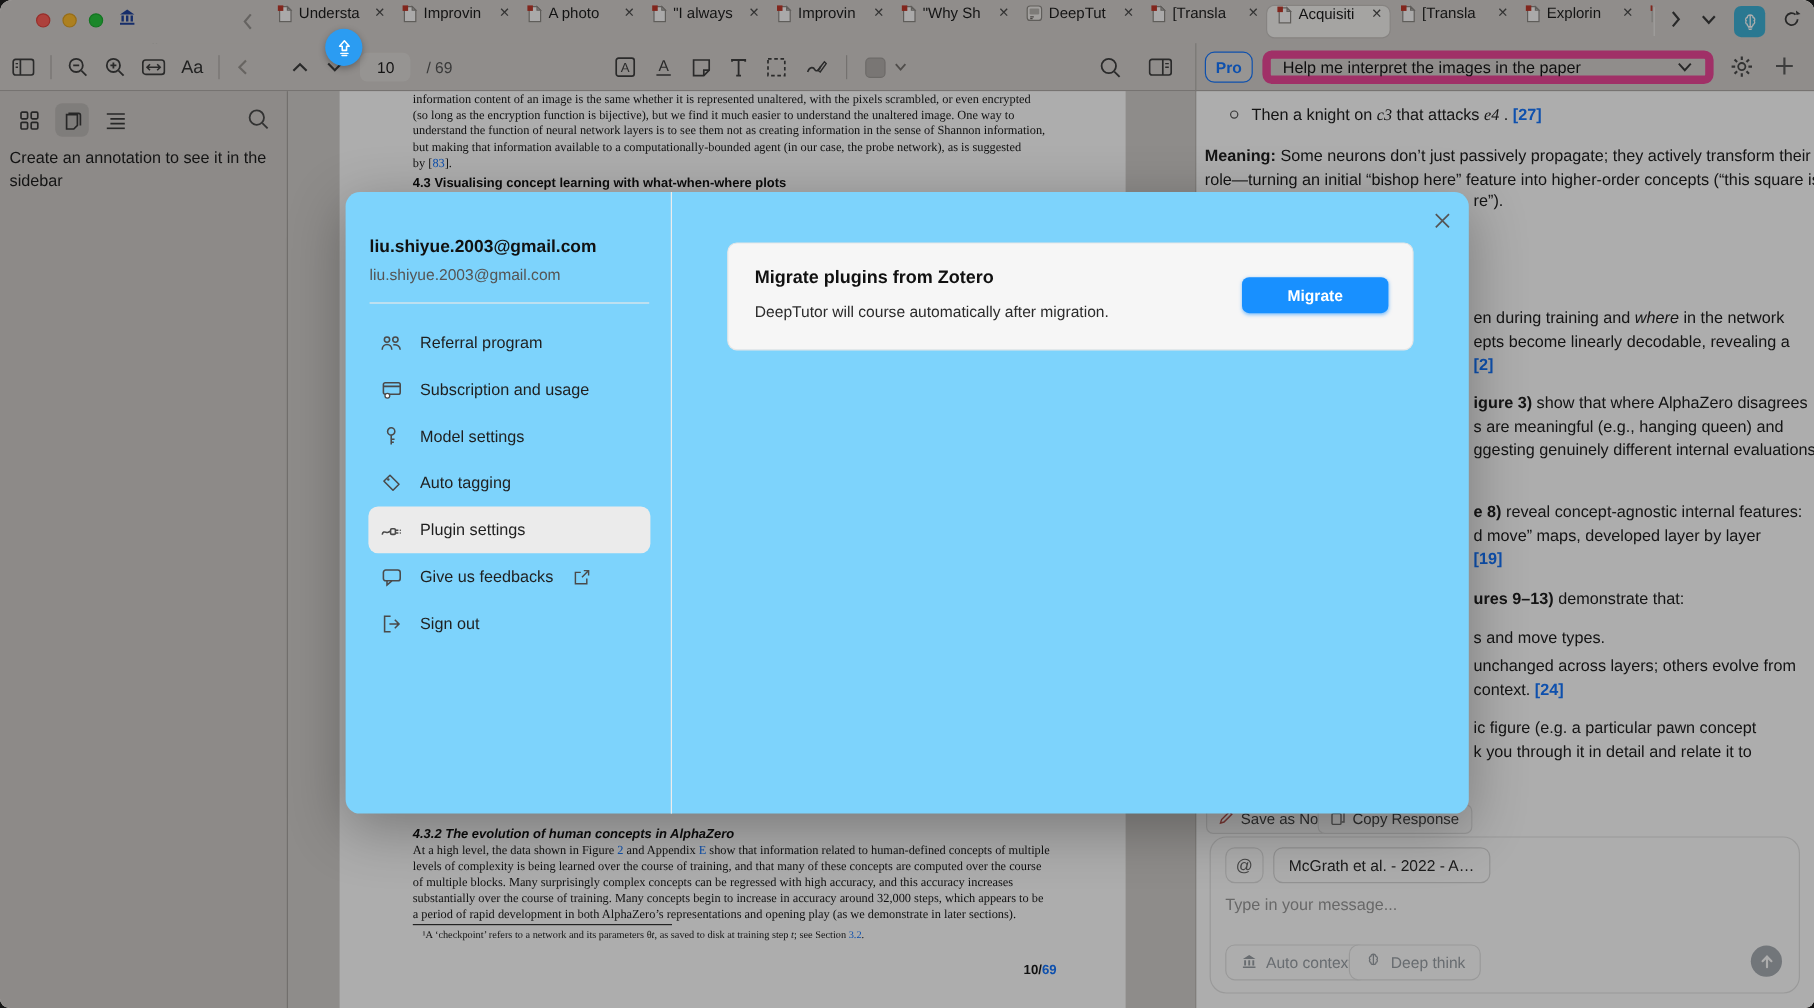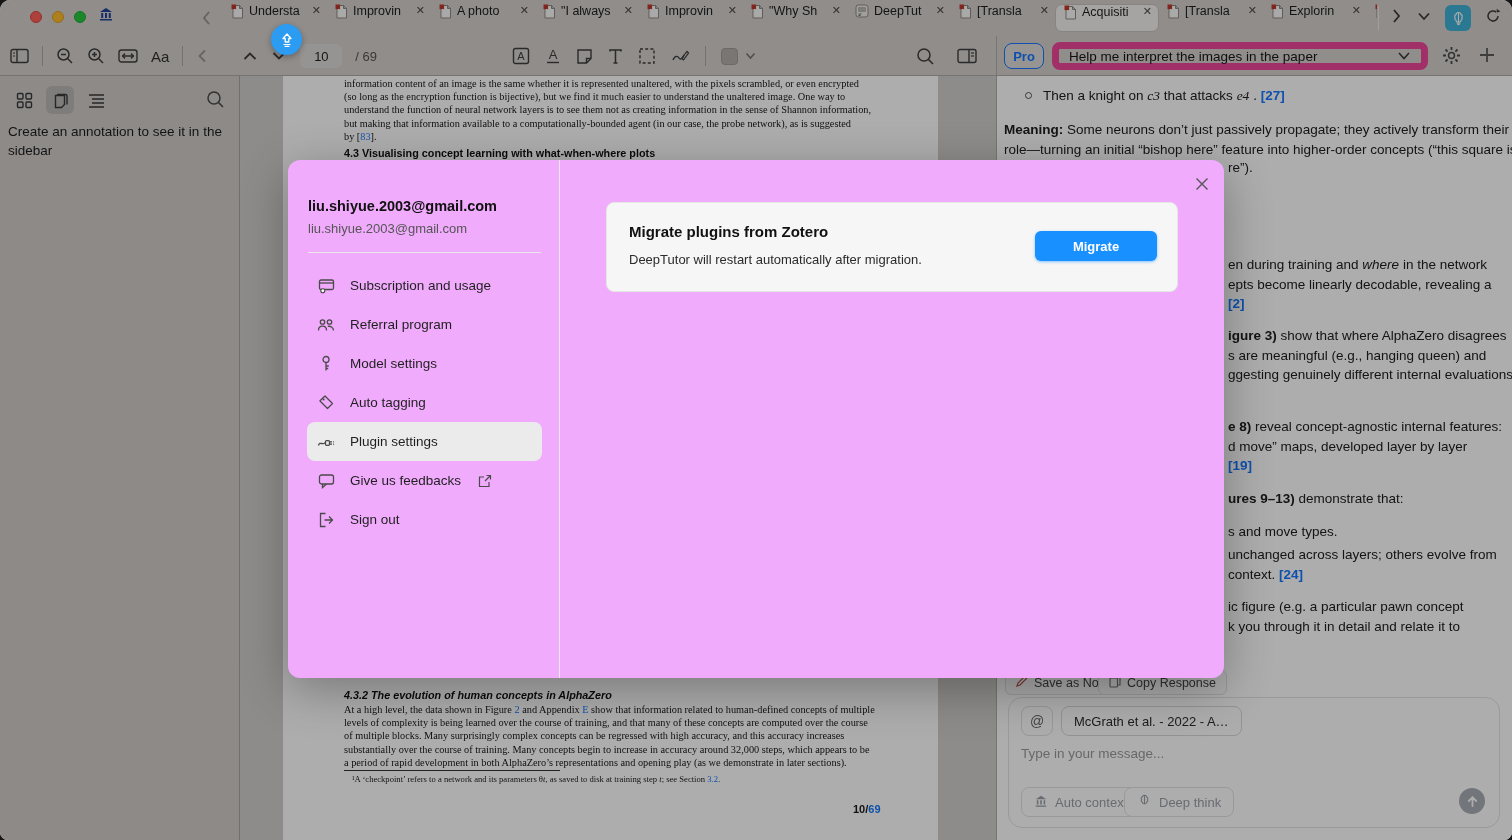--- a/index.html
+++ b/index.html
@@ -89,21 +89,21 @@
   #msg-input { position:absolute; left:12px; top:48px; width:460px; border:none; outline:none; font-size:13.5px; color:#333; font-family:"Liberation Sans",sans-serif; background:transparent; }
   #msg-input::placeholder { color:#9a9a9a; }
   .ftr-btn { position:absolute; top:89px; height:30px; display:flex; align-items:center; gap:7px; padding:0 12px; border:1px solid #e2e2e2; border-radius:8px; font-size:13px; color:#9aa0a6; background:#fff; }
   #auto-context-btn { left:12px; }
   #deep-think-btn { left:115px; }
   #send-btn { position:absolute; right:14px; top:90px; width:26px; height:26px; border-radius:50%; background:#a9aeb4; display:flex; align-items:center; justify-content:center; }
 
   
   #dim-overlay { position:absolute; inset:0; background:rgba(0,0,0,0.32); z-index:50; }
   #float-badge { position:absolute; left:271px; top:24px; width:31px; height:31px; border-radius:50%; background:#2b9cf2; z-index:70; display:flex; align-items:center; justify-content:center; box-shadow:0 2px 6px rgba(0,0,0,.3); }
-  #modal { position:absolute; left:288px; top:160px; width:936px; height:518px; background:#f0abfc; border-radius:12px; z-index:60; box-shadow:0 12px 48px rgba(0,0,0,.3); }
+  #modal { position:absolute; left:288px; top:160px; width:936px; height:518px; background:#7dd3fc; border-radius:12px; z-index:60; box-shadow:0 12px 48px rgba(0,0,0,.3); }
   #modal-left { position:absolute; left:0; top:0; width:272px; height:518px; border-right:1px solid #ececec; }
   #acct-name { position:absolute; left:20px; top:38px; font-size:14.5px; font-weight:bold; color:#111; }
   #acct-email { position:absolute; left:20px; top:61px; font-size:13px; color:#555; }
   #acct-rule { position:absolute; left:20px; top:92px; width:233px; height:1px; background:#e8e8e8; }
   #modal-menu { position:absolute; left:19px; top:106px; width:235px; }
   .menu-item { height:39px; display:flex; align-items:center; gap:15px; padding:0 10px; border-radius:8px; }
   .menu-item.sel { background:#ebebeb; }
   .menu-label { font-size:13.5px; color:#1f1f1f; }
   #modal-close { position:absolute; top:16px; right:14px; }
   #migrate-card { position:absolute; left:318px; top:42px; width:572px; height:90px; background:#f6f6f6; border:1px solid #e6e6e6; border-radius:8px; }
@@ -558,37 +558,37 @@
   </span>
 
   <div id="modal">
     <div id="modal-left">
       <div id="acct-name">liu.shiyue.2003@gmail.com</div>
       <div id="acct-email">liu.shiyue.2003@gmail.com</div>
       <div id="acct-rule"></div>
       <div id="modal-menu">
           <div class="menu-item">
             <span style="display: flex; width: 18px; justify-content: center;">
+              <svg width="18" height="16" viewBox="0 0 18 16">
+                <circle cx="5.5" cy="5" r="2.2" fill="none" stroke="#4a4a4a" stroke-width="1.3"></circle>
+                <circle cx="12.5" cy="5" r="2.2" fill="none" stroke="#4a4a4a" stroke-width="1.3"></circle>
+                <path d="M1.5 13.5 c0-3 2-4.4 4-4.4 s4 1.4 4 4.4 M10.8 9.4 c2.5-.6 5.7 1 5.7 4.1" fill="none" stroke="#4a4a4a" stroke-width="1.3"></path>
+              </svg>
+            </span>
+            <span class="menu-label">Referral program</span>
+          </div>
+          <div class="menu-item">
+            <span style="display: flex; width: 18px; justify-content: center;">
               <svg width="17" height="17" viewBox="0 0 17 17">
                 <rect x="1.5" y="3" width="14" height="9.5" rx="1.5" fill="none" stroke="#4a4a4a" stroke-width="1.3"></rect>
                 <line x1="1.5" y1="6" x2="15.5" y2="6" stroke="#4a4a4a" stroke-width="1.3"></line>
                 <circle cx="4.8" cy="13.8" r="2" fill="#fff" stroke="#4a4a4a" stroke-width="1.1"></circle>
               </svg>
             </span>
             <span class="menu-label">Subscription and usage</span>
-          </div>
-          <div class="menu-item">
-            <span style="display: flex; width: 18px; justify-content: center;">
-              <svg width="18" height="16" viewBox="0 0 18 16">
-                <circle cx="5.5" cy="5" r="2.2" fill="none" stroke="#4a4a4a" stroke-width="1.3"></circle>
-                <circle cx="12.5" cy="5" r="2.2" fill="none" stroke="#4a4a4a" stroke-width="1.3"></circle>
-                <path d="M1.5 13.5 c0-3 2-4.4 4-4.4 s4 1.4 4 4.4 M10.8 9.4 c2.5-.6 5.7 1 5.7 4.1" fill="none" stroke="#4a4a4a" stroke-width="1.3"></path>
-              </svg>
-            </span>
-            <span class="menu-label">Referral program</span>
           </div>
           <div class="menu-item">
             <span style="display: flex; width: 18px; justify-content: center;">
               <svg width="14" height="17" viewBox="0 0 14 17">
                 <circle cx="7" cy="4.5" r="3" fill="none" stroke="#4a4a4a" stroke-width="1.3"></circle>
                 <path d="M7 7.5 V15.5 M7 11 h2.8 M7 13.5 h2.2" fill="none" stroke="#4a4a4a" stroke-width="1.3"></path>
               </svg>
             </span>
             <span class="menu-label">Model settings</span>
           </div>
@@ -639,18 +639,18 @@
           </div>
         </div>
     </div>
     <span id="modal-close">
       <svg width="16" height="16" viewBox="0 0 16 16">
           <path d="M2.5 2.5 L13.5 13.5 M13.5 2.5 L2.5 13.5" stroke="#555" stroke-width="1.4"></path>
         </svg>
     </span>
     <div id="migrate-card">
       <div id="migrate-title">Migrate plugins from Zotero</div>
-      <div id="migrate-desc">DeepTutor will restart automatically after migration.</div>
+      <div id="migrate-desc">DeepTutor will course automatically after migration.</div>
       <button id="migrate-btn">Migrate</button>
     </div>
   </div>
 
 </div>
 
 </body></html>

